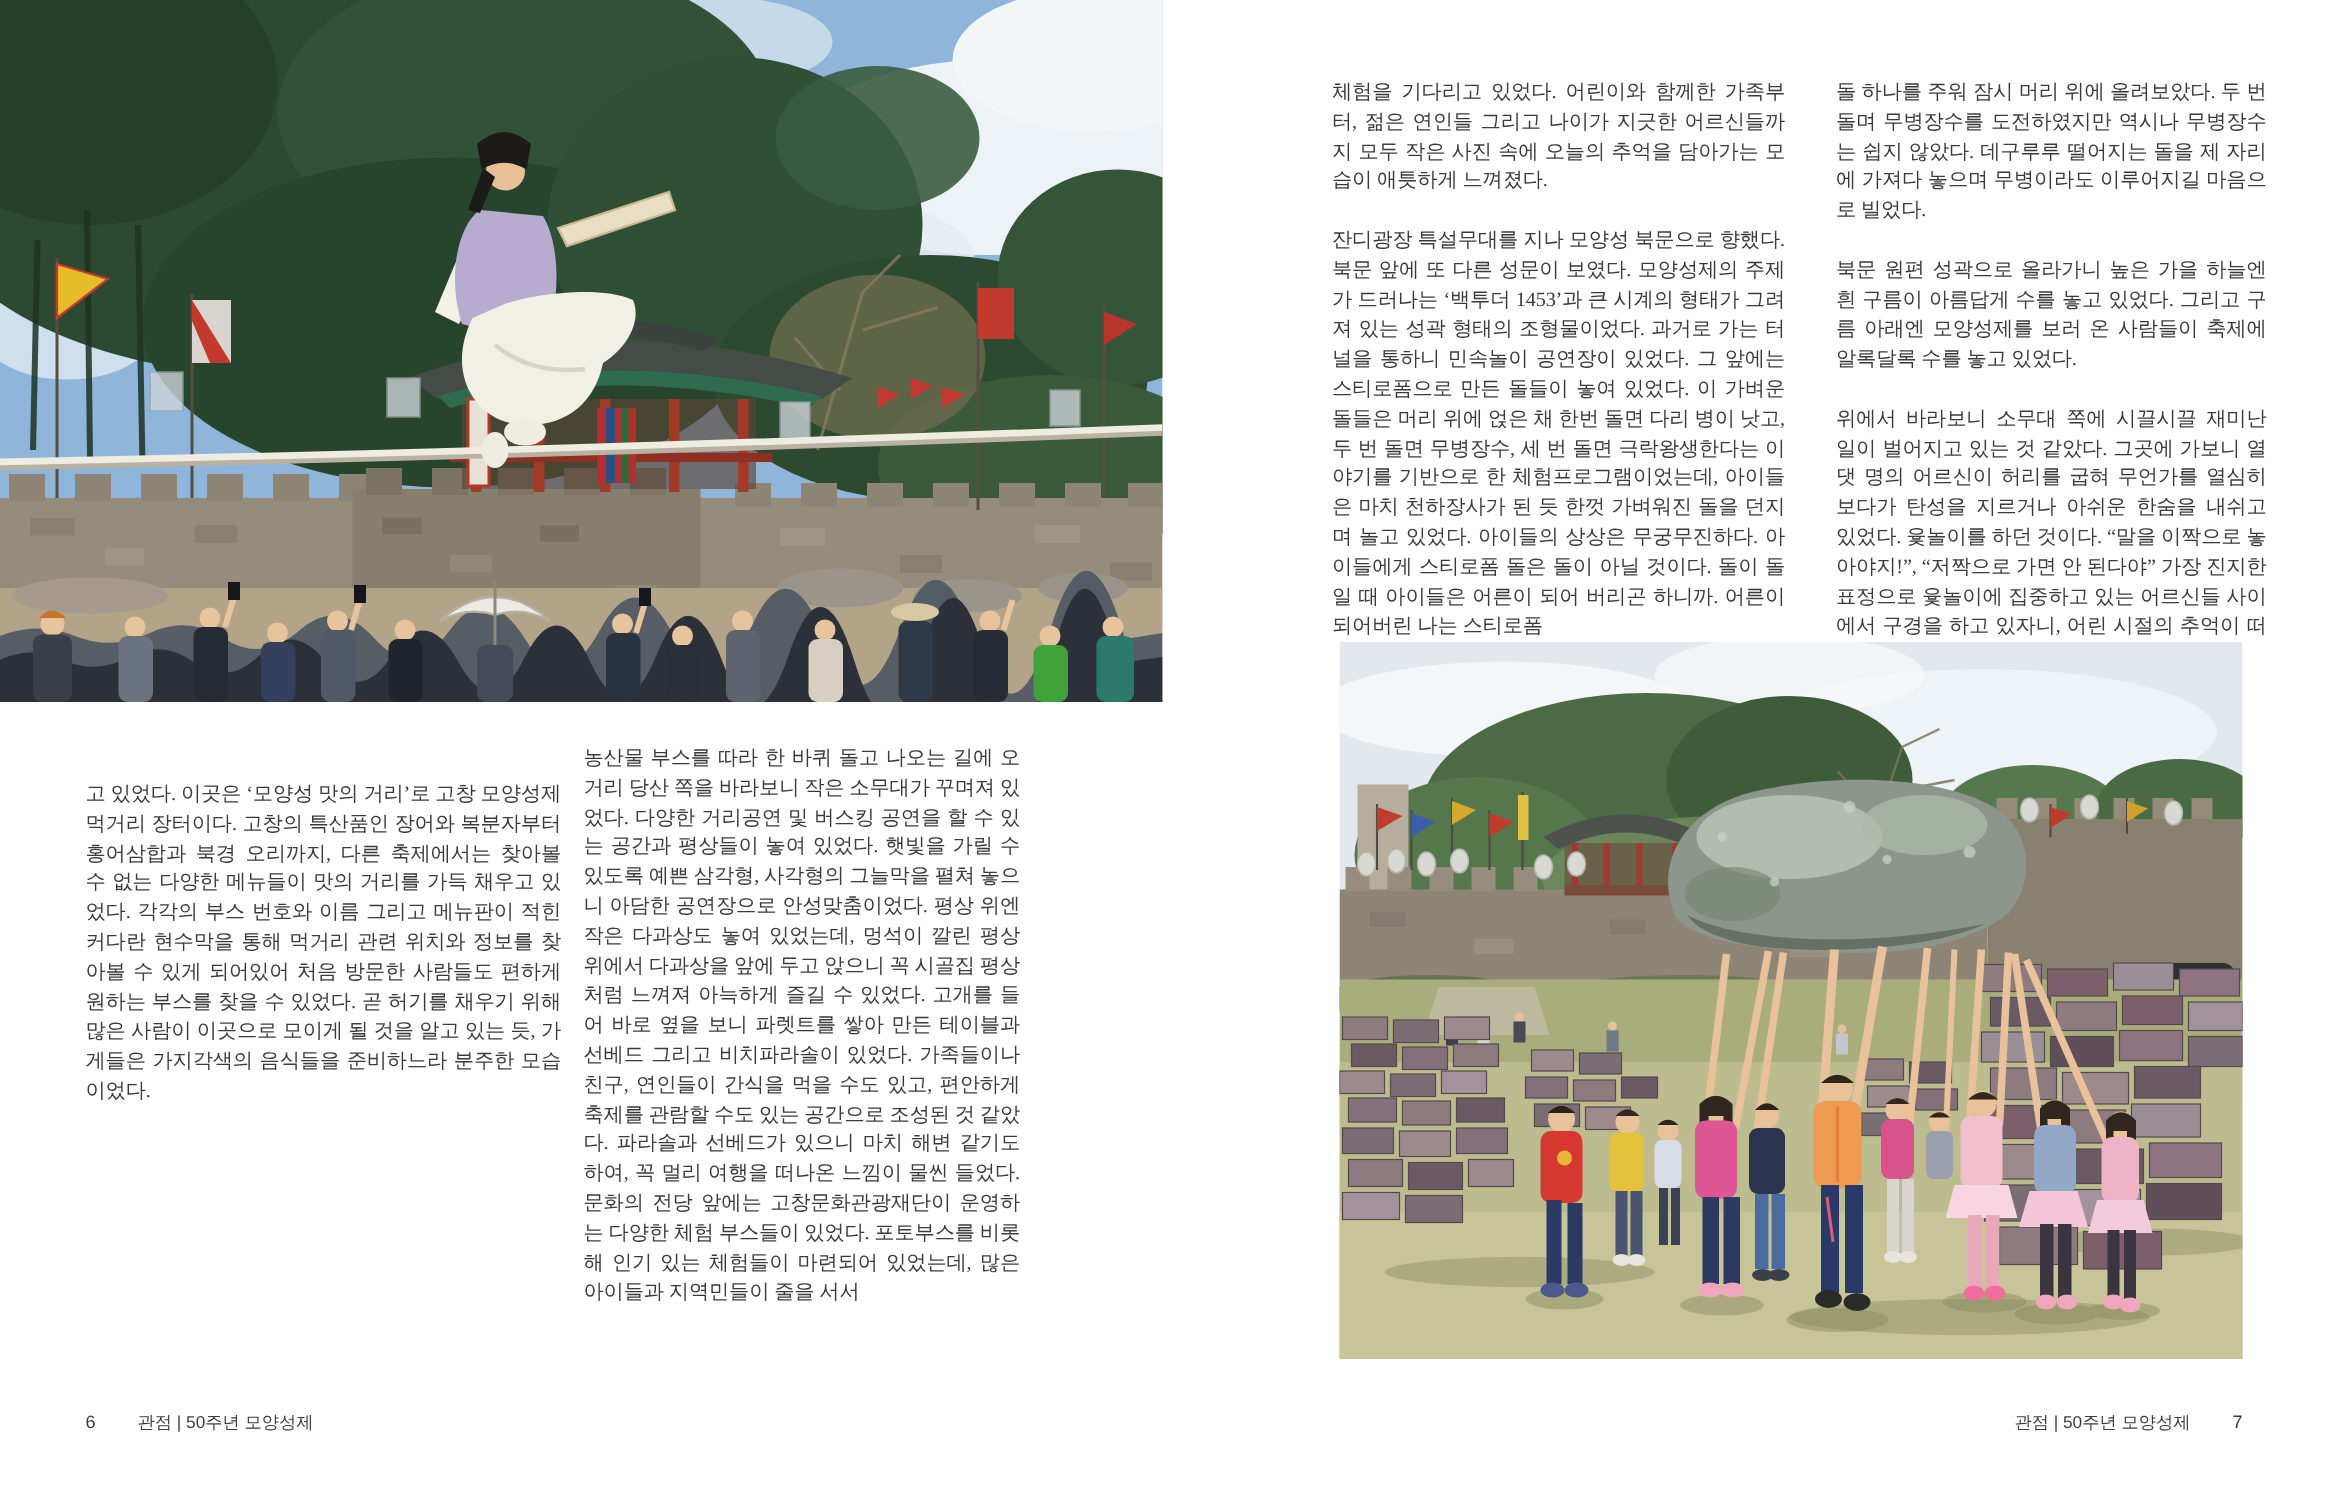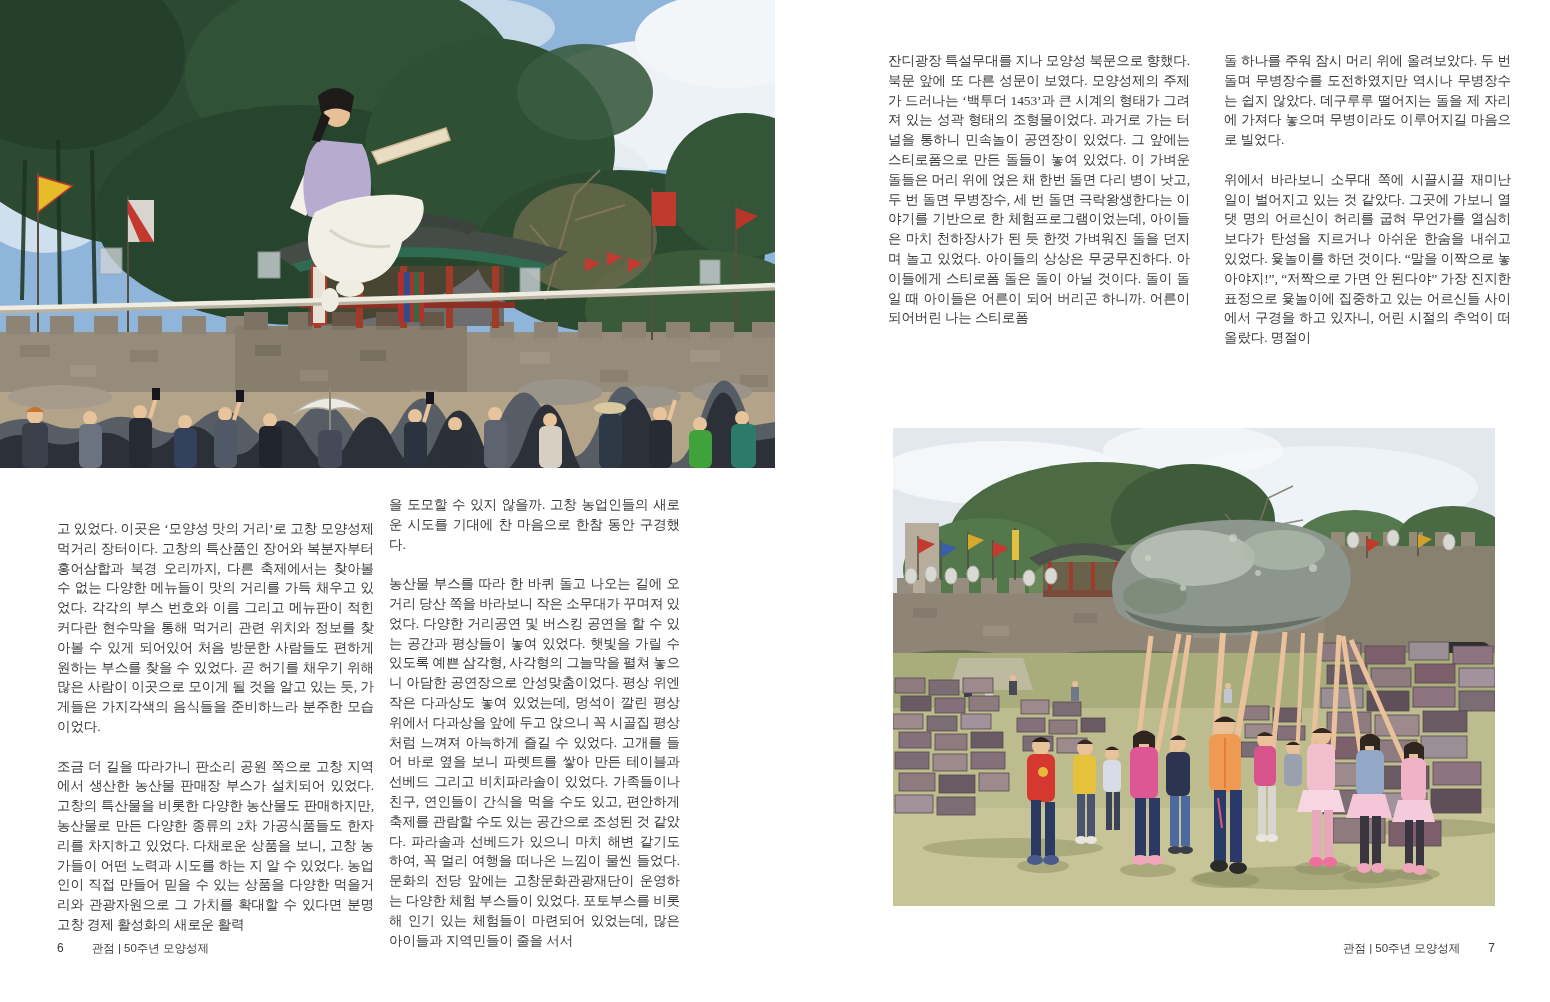--- a/index.html
+++ b/index.html
@@ -211,40 +211,40 @@
         <g>
           <path d="M293 414 Q330 382 367 414 Q348 404 330 410 Q312 404 293 414 Z" fill="#eceae2" stroke="#b5b0a3" stroke-width="1.5"></path>
           <line x1="330" y1="388" x2="330" y2="436" stroke="#8c887c" stroke-width="2"></line>
           <rect x="318" y="430" width="24" height="38" rx="6" fill="#444a56"></rect>
         </g>
       </g>
     </svg>
 
     <div class="textcol" style="left:57px;top:495px;width:317px;margin-top:24px;">
         <p>고 있었다. 이곳은 ‘모양성 맛의 거리’로 고창 모양성제 먹거리 장터이다. 고창의 특산품인 장어와 복분자부터 홍어삼합과 북경 오리까지, 다른 축제에서는 찾아볼 수 없는 다양한 메뉴들이 맛의 거리를 가득 채우고 있었다. 각각의 부스 번호와 이름 그리고 메뉴판이 적힌 커다란 현수막을 통해 먹거리 관련 위치와 정보를 찾아볼 수 있게 되어있어 처음 방문한 사람들도 편하게 원하는 부스를 찾을 수 있었다. 곧 허기를 채우기 위해 많은 사람이 이곳으로 모이게 될 것을 알고 있는 듯, 가게들은 가지각색의 음식들을 준비하느라 분주한 모습이었다.</p>
-        <p>조금 더 길을 따라가니 판소리 공원 쪽으로 고창 지역에서 생산한 농산물 판매장 부스가 설치되어 있었다. 고창의 특산물을 비롯한 다양한 농산물도 판매하지만, 농산물로 만든 다양한 종류의 2차 가공식품들도 한자리를 차지하고 있었다. 다채로운 상품을 보니, 고창 농가들이 어떤 노력과 시도를 하는 지 알 수 있었다. 농업인이 직접 만들어 믿을 수 있는 상품을 다양한 먹을거리와 관광자원으로 그 가치를 확대할 수 있다면 분명 고창 경제 활성화의 새로운 활력</p>
       </div>
     <div class="textcol" style="left:389px;top:495px;width:291px;">
-        <p>을 도모할 수 있지 않을까. 고창 농업인들의 새로운 시도를 기대에 찬 마음으로 한참 동안 구경했다.</p>
         <p>농산물 부스를 따라 한 바퀴 돌고 나오는 길에 오거리 당산 쪽을 바라보니 작은 소무대가 꾸며져 있었다. 다양한 거리공연 및 버스킹 공연을 할 수 있는 공간과 평상들이 놓여 있었다. 햇빛을 가릴 수 있도록 예쁜 삼각형, 사각형의 그늘막을 펼쳐 놓으니 아담한 공연장으로 안성맞춤이었다. 평상 위엔 작은 다과상도 놓여 있었는데, 멍석이 깔린 평상 위에서 다과상을 앞에 두고 앉으니 꼭 시골집 평상처럼 느껴져 아늑하게 즐길 수 있었다. 고개를 들어 바로 옆을 보니 파렛트를 쌓아 만든 테이블과 선베드 그리고 비치파라솔이 있었다. 가족들이나 친구, 연인들이 간식을 먹을 수도 있고, 편안하게 축제를 관람할 수도 있는 공간으로 조성된 것 같았다. 파라솔과 선베드가 있으니 마치 해변 같기도 하여, 꼭 멀리 여행을 떠나온 느낌이 물씬 들었다. 문화의 전당 앞에는 고창문화관광재단이 운영하는 다양한 체험 부스들이 있었다. 포토부스를 비롯해 인기 있는 체험들이 마련되어 있었는데, 많은 아이들과 지역민들이 줄을 서서</p>
       </div>
 
     <div class="pagefooter" style="left:57px;top:941px;">
       <span class="pnum">6</span>
       <span>관점 | 50주년 모양성제</span>
     </div>
   </div>
 
   <div>
 
     <div class="textcol" style="left:888px;top:51px;width:302px;">
+        <p>체험을 기다리고 있었다. 어린이와 함께한 가족부터, 젊은 연인들 그리고 나이가 지긋한 어르신들까지 모두 작은 사진 속에 오늘의 추억을 담아가는 모습이 애틋하게 느껴졌다.</p>
         <p>잔디광장 특설무대를 지나 모양성 북문으로 향했다. 북문 앞에 또 다른 성문이 보였다. 모양성제의 주제가 드러나는 ‘백투더 1453’과 큰 시계의 형태가 그려져 있는 성곽 형태의 조형물이었다. 과거로 가는 터널을 통하니 민속놀이 공연장이 있었다. 그 앞에는 스티로폼으로 만든 돌들이 놓여 있었다. 이 가벼운 돌들은 머리 위에 얹은 채 한번 돌면 다리 병이 낫고, 두 번 돌면 무병장수, 세 번 돌면 극락왕생한다는 이야기를 기반으로 한 체험프로그램이었는데, 아이들은 마치 천하장사가 된 듯 한껏 가벼워진 돌을 던지며 놀고 있었다. 아이들의 상상은 무궁무진하다. 아이들에게 스티로폼 돌은 돌이 아닐 것이다. 돌이 돌일 때 아이들은 어른이 되어 버리곤 하니까. 어른이 되어버린 나는 스티로폼</p>
       </div>
     <div class="textcol" style="left:1224px;top:51px;width:287px;">
         <p>돌 하나를 주워 잠시 머리 위에 올려보았다. 두 번 돌며 무병장수를 도전하였지만 역시나 무병장수는 쉽지 않았다. 데구루루 떨어지는 돌을 제 자리에 가져다 놓으며 무병이라도 이루어지길 마음으로 빌었다.</p>
+        <p>북문 원편 성곽으로 올라가니 높은 가을 하늘엔 흰 구름이 아름답게 수를 놓고 있었다. 그리고 구름 아래엔 모양성제를 보러 온 사람들이 축제에 알록달록 수를 놓고 있었다.</p>
         <p>위에서 바라보니 소무대 쪽에 시끌시끌 재미난 일이 벌어지고 있는 것 같았다. 그곳에 가보니 열댓 명의 어르신이 허리를 굽혀 무언가를 열심히 보다가 탄성을 지르거나 아쉬운 한숨을 내쉬고 있었다. 윷놀이를 하던 것이다. “말을 이짝으로 놓아야지!”, “저짝으로 가면 안 된다야” 가장 진지한 표정으로 윷놀이에 집중하고 있는 어르신들 사이에서 구경을 하고 있자니, 어린 시절의 추억이 떠올랐다. 명절이</p>
       </div>
 
     <svg class="photo" style="left:893px;top:428px;" width="602" height="478" viewBox="0 0 602 478" role="img" aria-label="children-lifting-giant-styrofoam-rock-overhead-on-lawn-before-fortress-wall">
       <rect x="0" y="0" width="602" height="310" fill="#e2e8ed"></rect>
       <ellipse cx="110" cy="45" rx="125" ry="32" fill="#f4f7f9"></ellipse>
       <ellipse cx="430" cy="60" rx="155" ry="42" fill="#eff4f7" opacity="0.85"></ellipse>
       <ellipse cx="300" cy="22" rx="90" ry="26" fill="#f6f8fa" opacity="0.8"></ellipse>
 
       <g>

